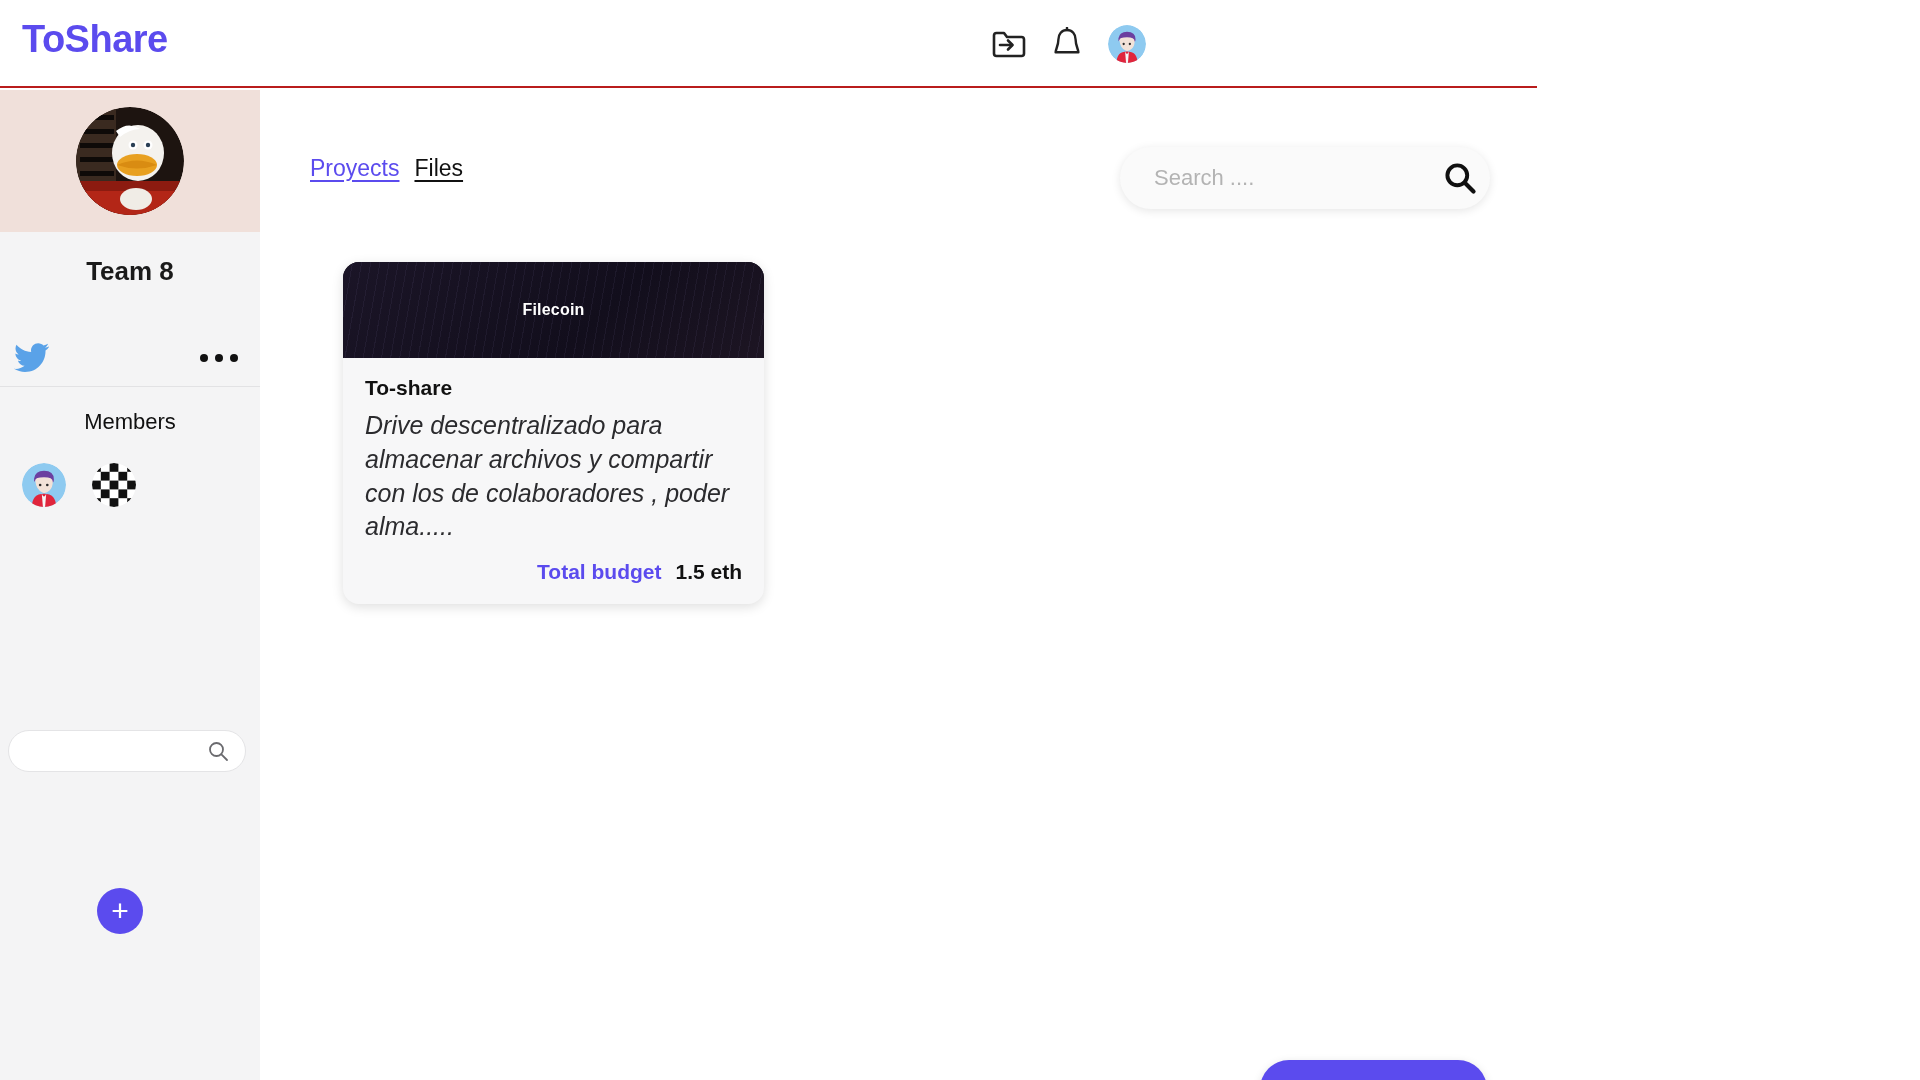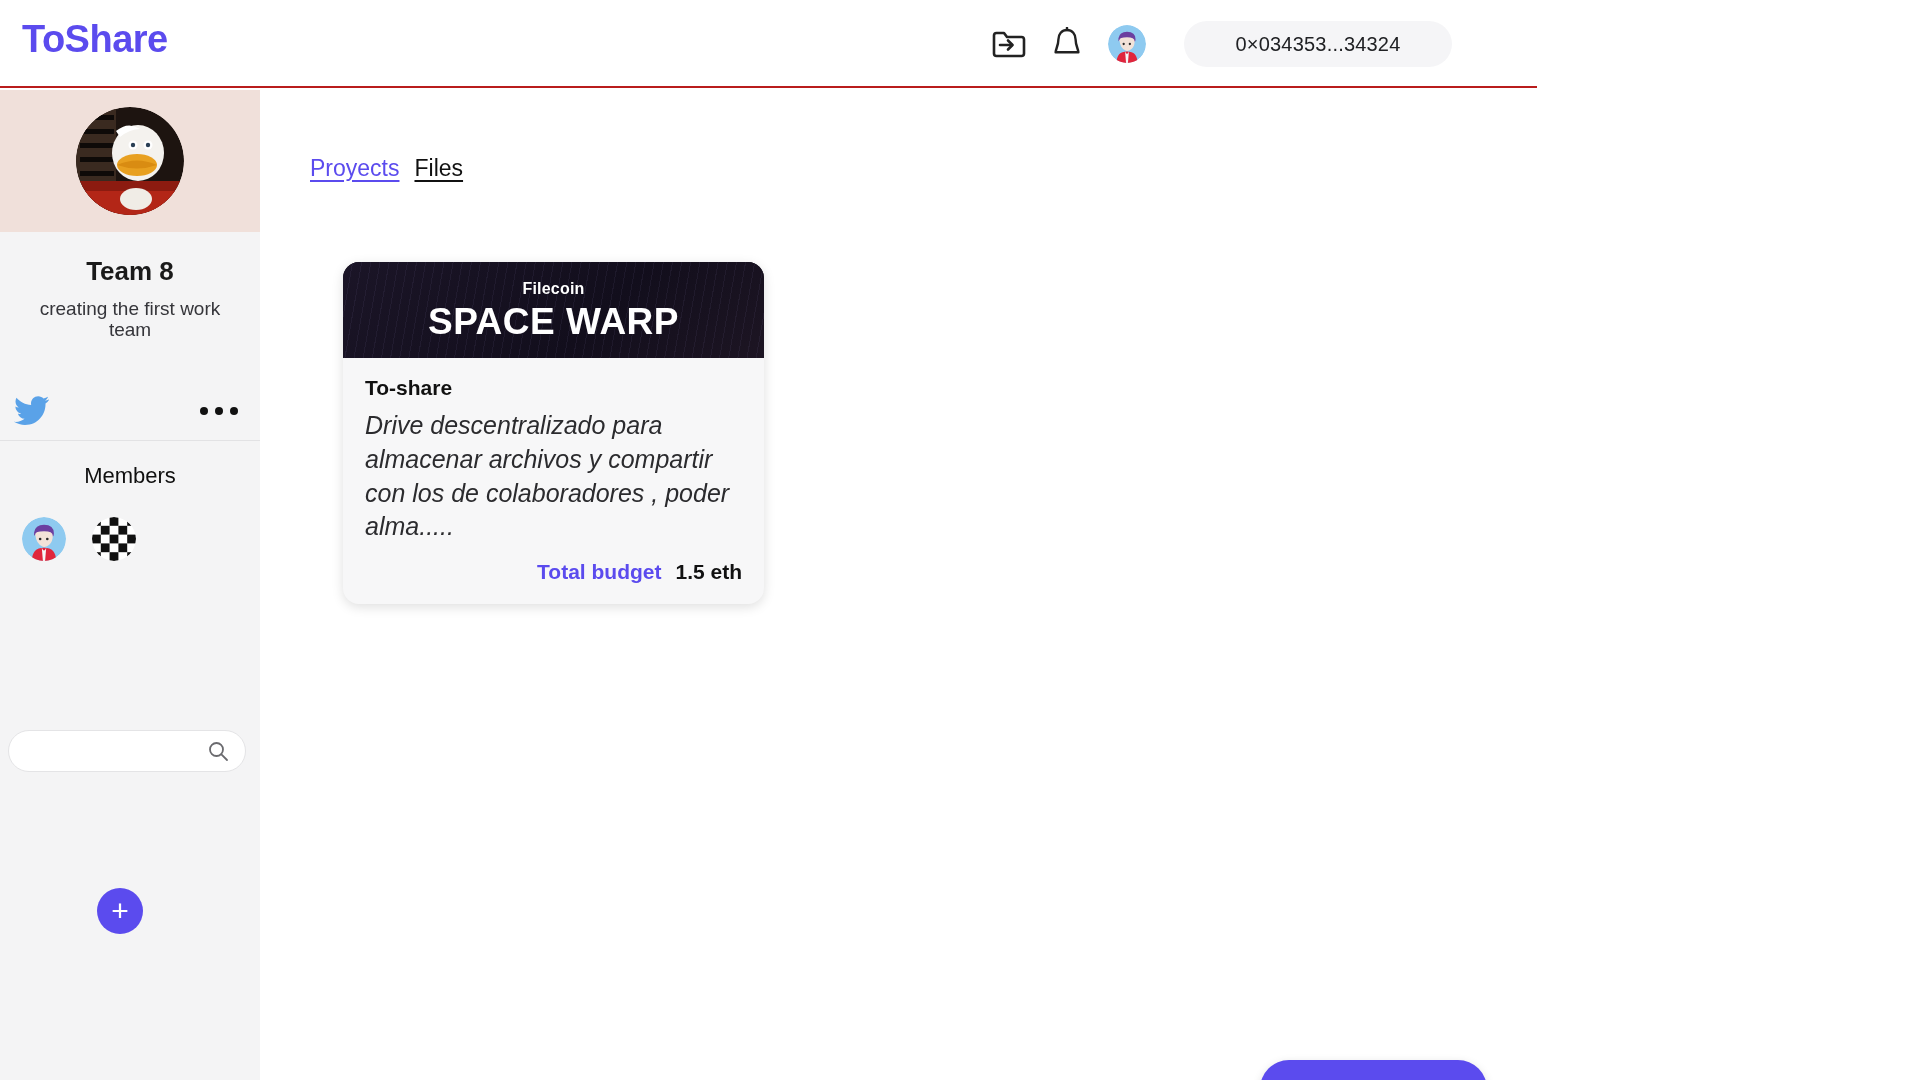--- a/index.html
+++ b/index.html
@@ -335,21 +335,20 @@
           <circle cx="20" cy="20" r="20" fill="#8ecaf0"></circle>
           <path d="M11 14 q1-7 9-7 q9 0 9 8 q0 2-1 3 q-2-4-8-4 q-6 0-9 3z" fill="#6b3fa0"></path>
           <path d="M12 16 q0-3 8-3 q8 0 8 4 q0 5-3 8 q-3 3-6 2 q-6-2-7-11z" fill="#f2e2d8"></path>
           <path d="M9 40 q0-12 11-12 q11 0 11 12z" fill="#e0253c"></path>
           <path d="M18 28 q2 5 4 0 l-1 12 h-2z" fill="#f6f6f6"></path>
           <circle cx="16.5" cy="20" r="1.2" fill="#2a2a2a"></circle>
           <circle cx="23" cy="20" r="1.2" fill="#2a2a2a"></circle>
         </svg>
       </div>
 
-      <div id="wallet-pill">0×034353...34324</div>
     </div>
   </div>
 
   <div id="sidebar">
 
     <div id="team-banner">
       <div id="team-avatar">
         <svg width="108" height="108" viewBox="0 0 108 108" aria-hidden="true">
           <defs>
             <clipPath id="tclip">
@@ -376,21 +375,20 @@
             <circle cx="57" cy="38" r="2.2" fill="#2a3f55"></circle>
             <circle cx="72" cy="38" r="4.5" fill="#ffffff"></circle>
             <circle cx="72" cy="38" r="2.2" fill="#2a3f55"></circle>
             <ellipse cx="60" cy="92" rx="16" ry="11" fill="#f0ece6"></ellipse>
           </g>
         </svg>
       </div>
     </div>
 
     <div id="team-name">Team 8</div>
-    <div id="team-desc">creating the first work team</div>
 
     <div id="social-row">
       <span style="display:flex;padding:6px;cursor:pointer;">
         <svg width="36" height="30" viewBox="0 0 36 30" aria-hidden="true">
           <path d="M35 3.6c-1.3.6-2.7 1-4.1 1.2 1.5-.9 2.6-2.3 3.1-4-1.4.8-2.9 1.4-4.5 1.8C28.2 1.2 26.3.3 24.2.3c-4 0-7.2 3.2-7.2 7.2 0 .6.1 1.1.2 1.6C11.2 8.8 6 6 2.5 1.8c-.6 1.1-1 2.3-1 3.6 0 2.5 1.3 4.7 3.2 6-1.2 0-2.3-.4-3.3-.9v.1c0 3.5 2.5 6.4 5.8 7.1-.6.2-1.2.2-1.9.2-.5 0-.9 0-1.4-.1.9 2.9 3.6 5 6.7 5-2.5 1.9-5.6 3.1-8.9 3.1-.6 0-1.2 0-1.7-.1 3.2 2 7 3.2 11 3.2 13.2 0 20.5-11 20.5-20.5v-.9c1.4-1 2.6-2.3 3.5-3.7z" fill="#5aa2e8"></path>
         </svg>
       </span>
       <span id="dots-menu">
         <i></i>
           <i></i>
@@ -459,26 +457,34 @@
 
   </div>
 
   <div id="main">
 
     <div id="tabs">
       <div class="tab active">Proyects</div>
       <div class="tab inactive">Files</div>
     </div>
 
+    <div id="main-search-wrap">
+      <input id="main-search" type="text" placeholder="Search ...." style="">
+      <span id="main-search-icon">
+        <svg width="36" height="36" viewBox="0 0 24 24" fill="none" aria-hidden="true">
+          <circle cx="10.2" cy="10.2" r="6.6" stroke="#101010" stroke-width="2.6"></circle>
+          <path d="M15.2 15.2 L21 21" stroke="#101010" stroke-width="2.8" stroke-linecap="round"></path>
+        </svg>
+      </span>
+    </div>
 
     <div id="card-grid">
       <div class="project-card">
         <div class="card-banner">
           <div class="card-banner-eyebrow">Filecoin</div>
-          <div class="card-banner-title">SPACE WARP</div>
         </div>
         <div class="card-body">
           <div class="card-title">To-share</div>
           <div class="card-desc">Drive descentralizado para almacenar archivos y compartir con los de colaboradores , poder alma.....</div>
           <div class="card-footer">
             <span class="card-budget-label">Total budget</span>
             <span class="card-budget-value">1.5 eth</span>
           </div>
         </div>
       </div>

